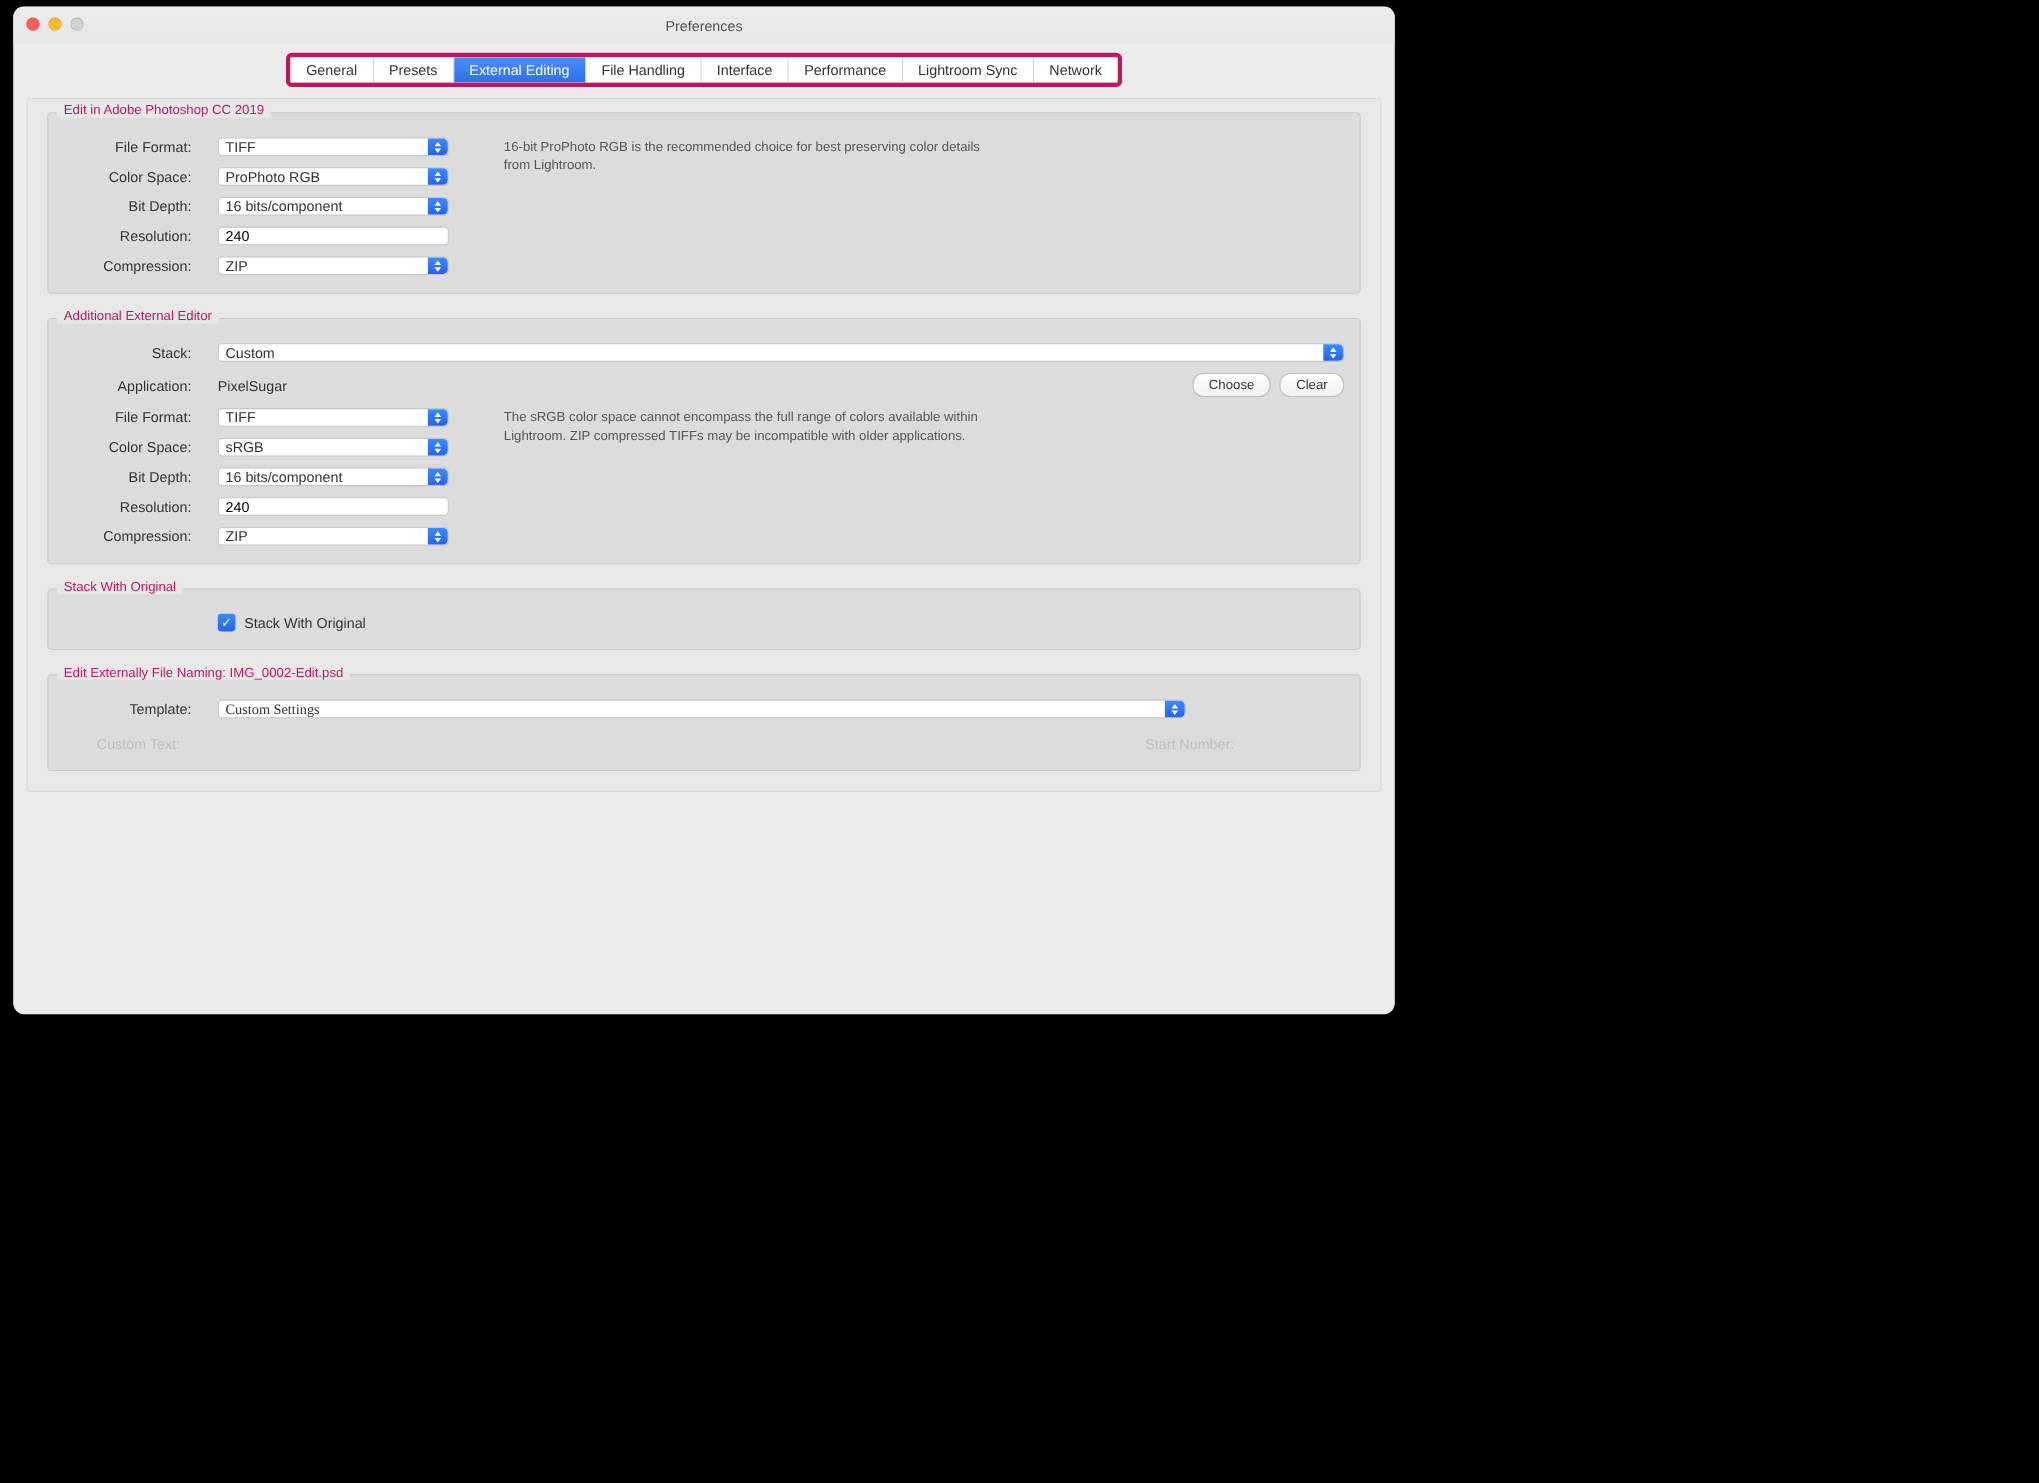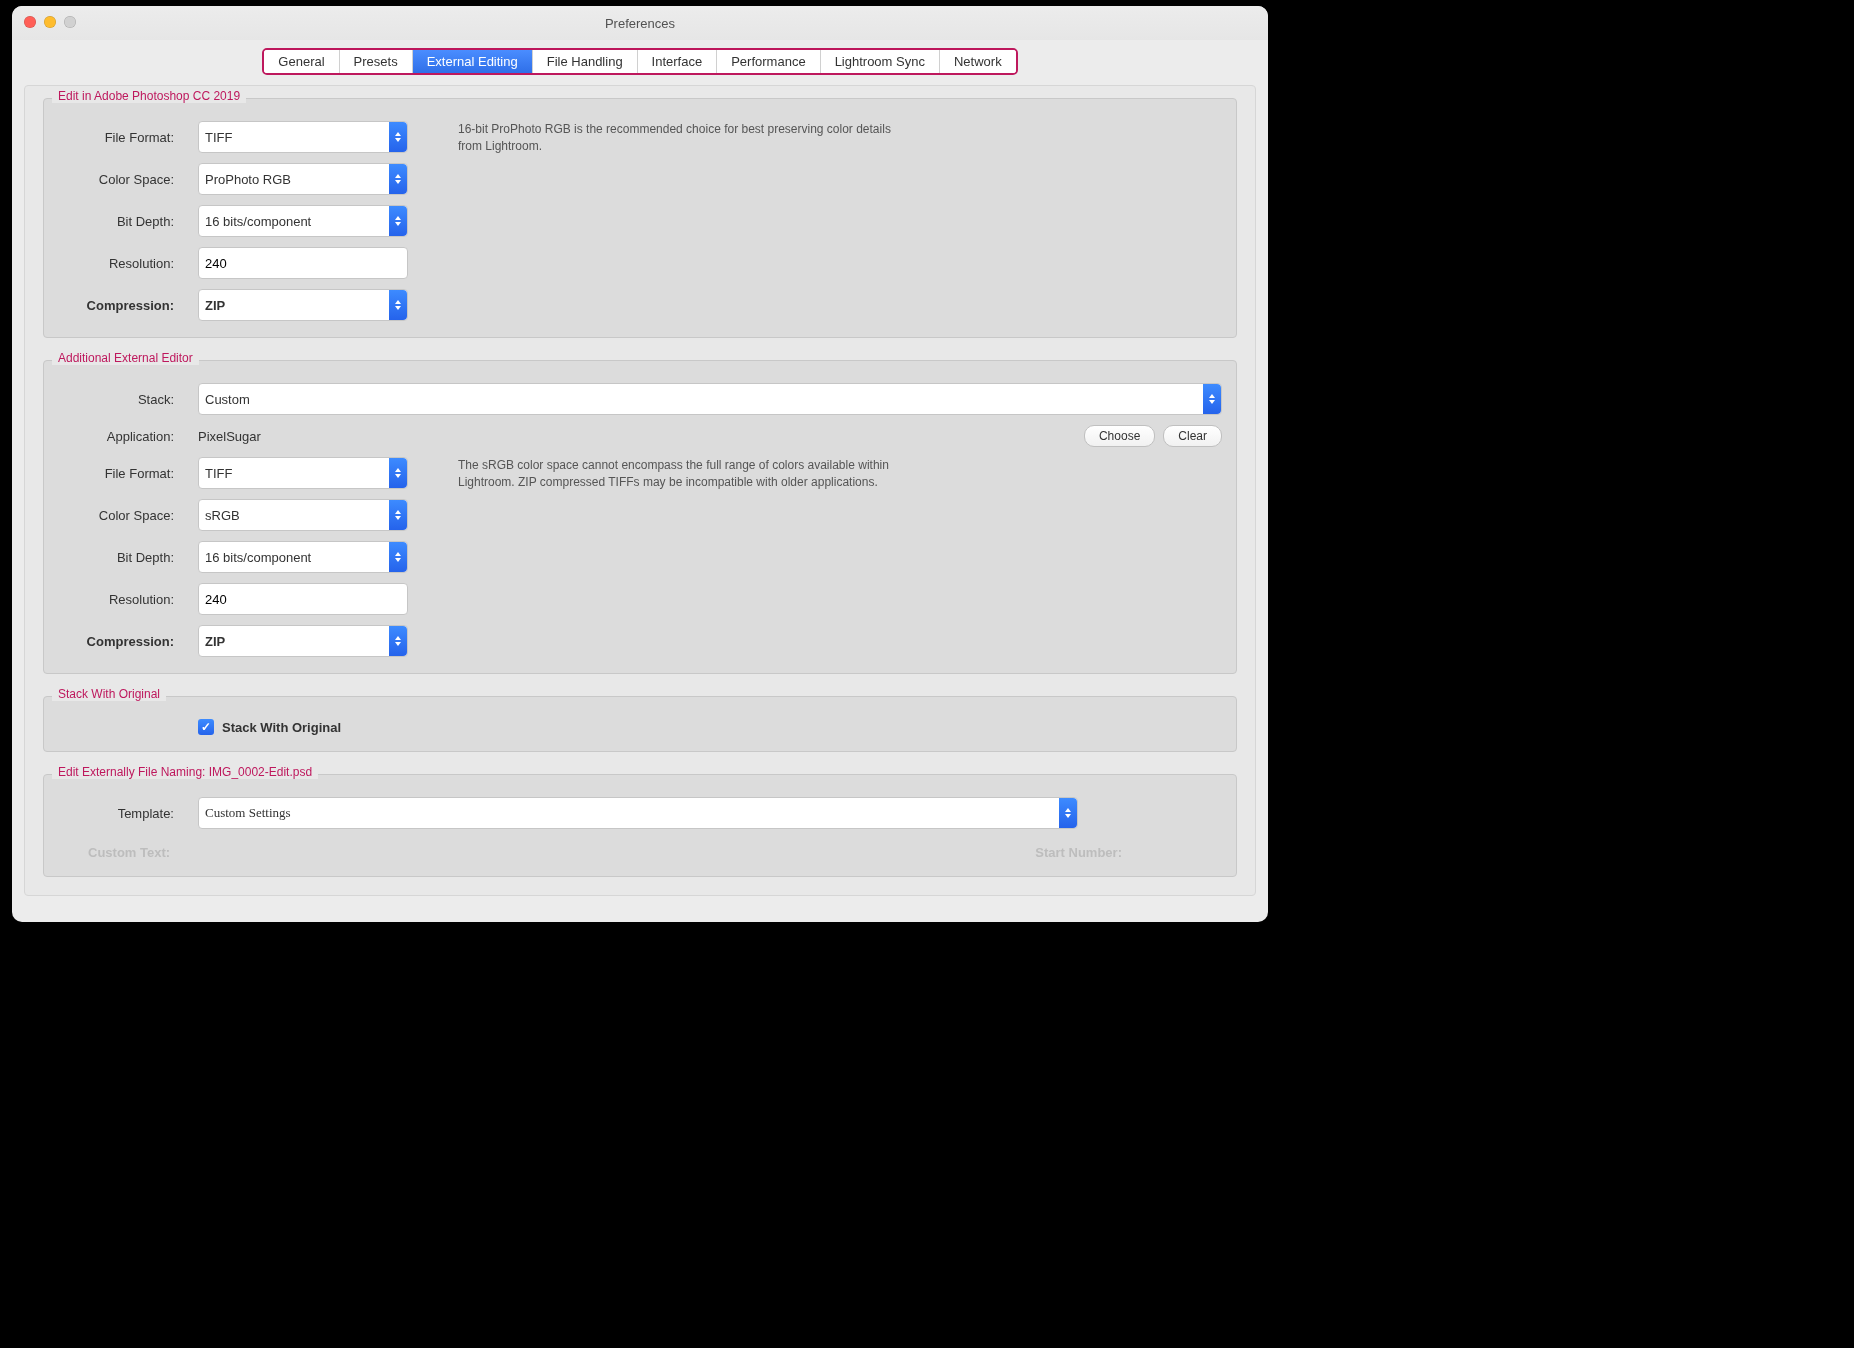--- a/index.html
+++ b/index.html
@@ -42,21 +42,21 @@
 .tl.gray { background:#d1d1d1; }
 .titlebar .title { font-size: 13px; color:#525252; }
 
 .tabs {
   display: flex;
   justify-content: center;
   margin-top: 8px;
 }
 .segmented {
   display: inline-flex;
-  border: 2px solid #be185d;
+  border: 4px solid #be185d;
   border-radius: 5px;
   overflow: hidden;
   background: #fff;
 }
 .segmented .seg {
   padding: 4px 14px;
   font-size: 13px;
   border-right: 1px solid #d0d0d0;
   color: #333;
   background:#fff;
@@ -92,30 +92,30 @@
   padding: 0 6px;
   font-size: 12px;
   color: #be185d;
 }
 
 .row {
   display: flex;
   align-items: center;
   margin-bottom: 10px;
 }
-.row:last-child { margin-bottom: 0; font-weight: bold; }
+.row:last-child { margin-bottom: 0; }
 .lab {
   width: 140px;
   text-align: right;
   padding-right: 24px;
   color: #333;
   font-size: 13px;
 }
 .select, .textin {
-  height: 32px;
+  height: 17px;
   border: 1px solid #c6c6c6;
   border-radius: 4px;
   background: #fff;
   display: inline-flex;
   align-items: center;
   padding: 0 6px;
   font-size: 13px;
   position: relative;
 }
 .select { padding-right: 22px; }

